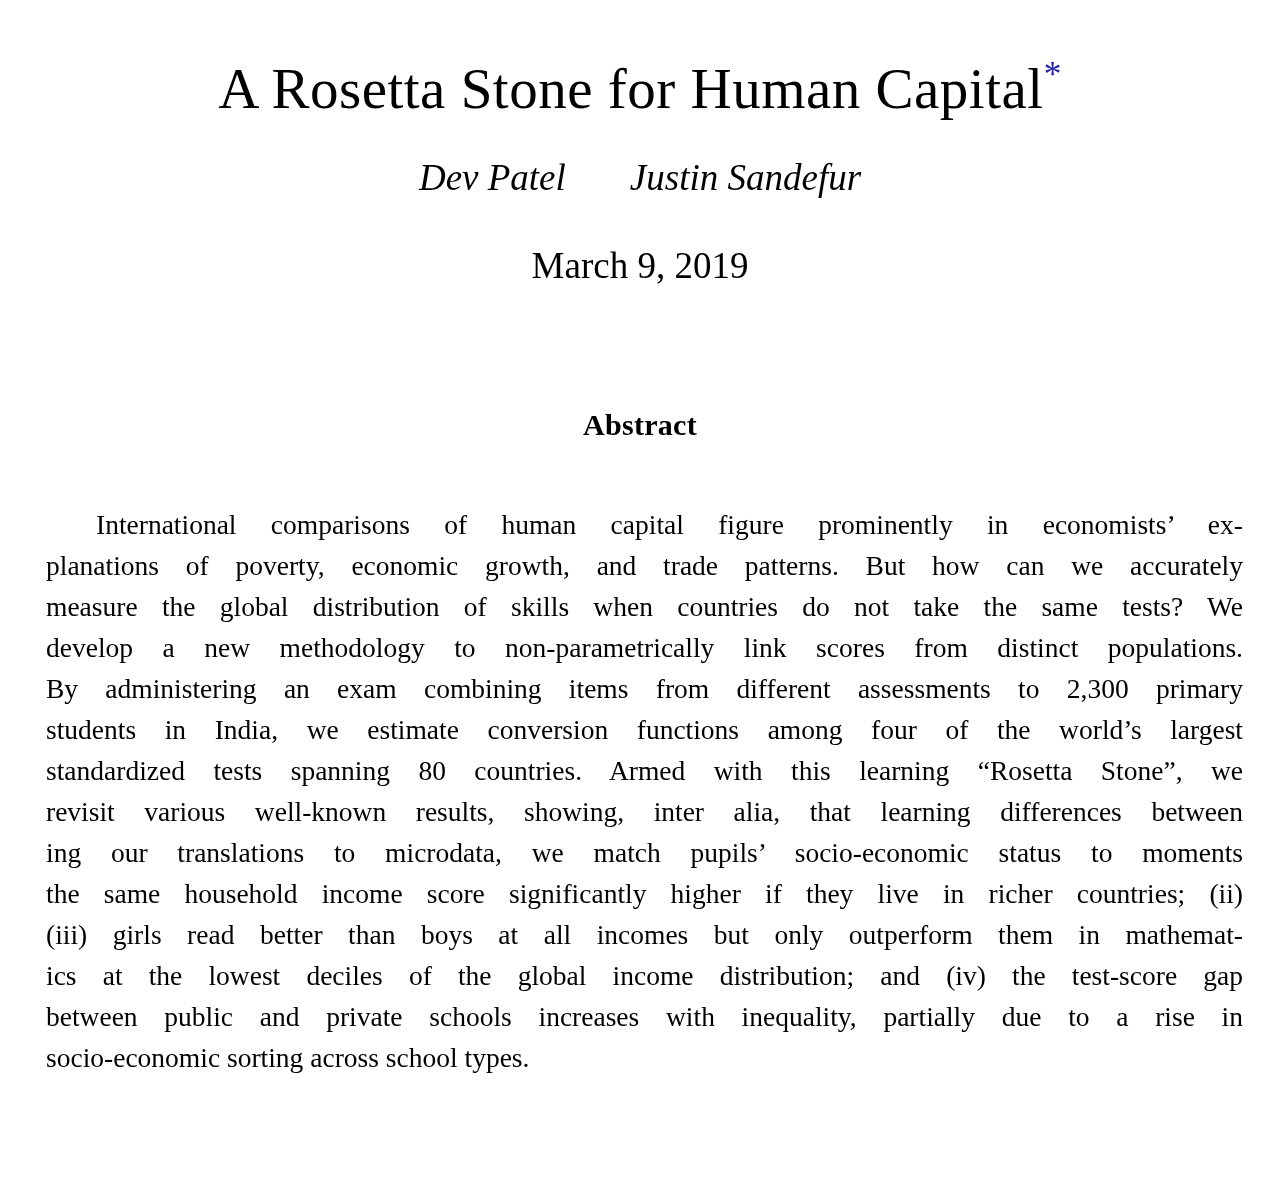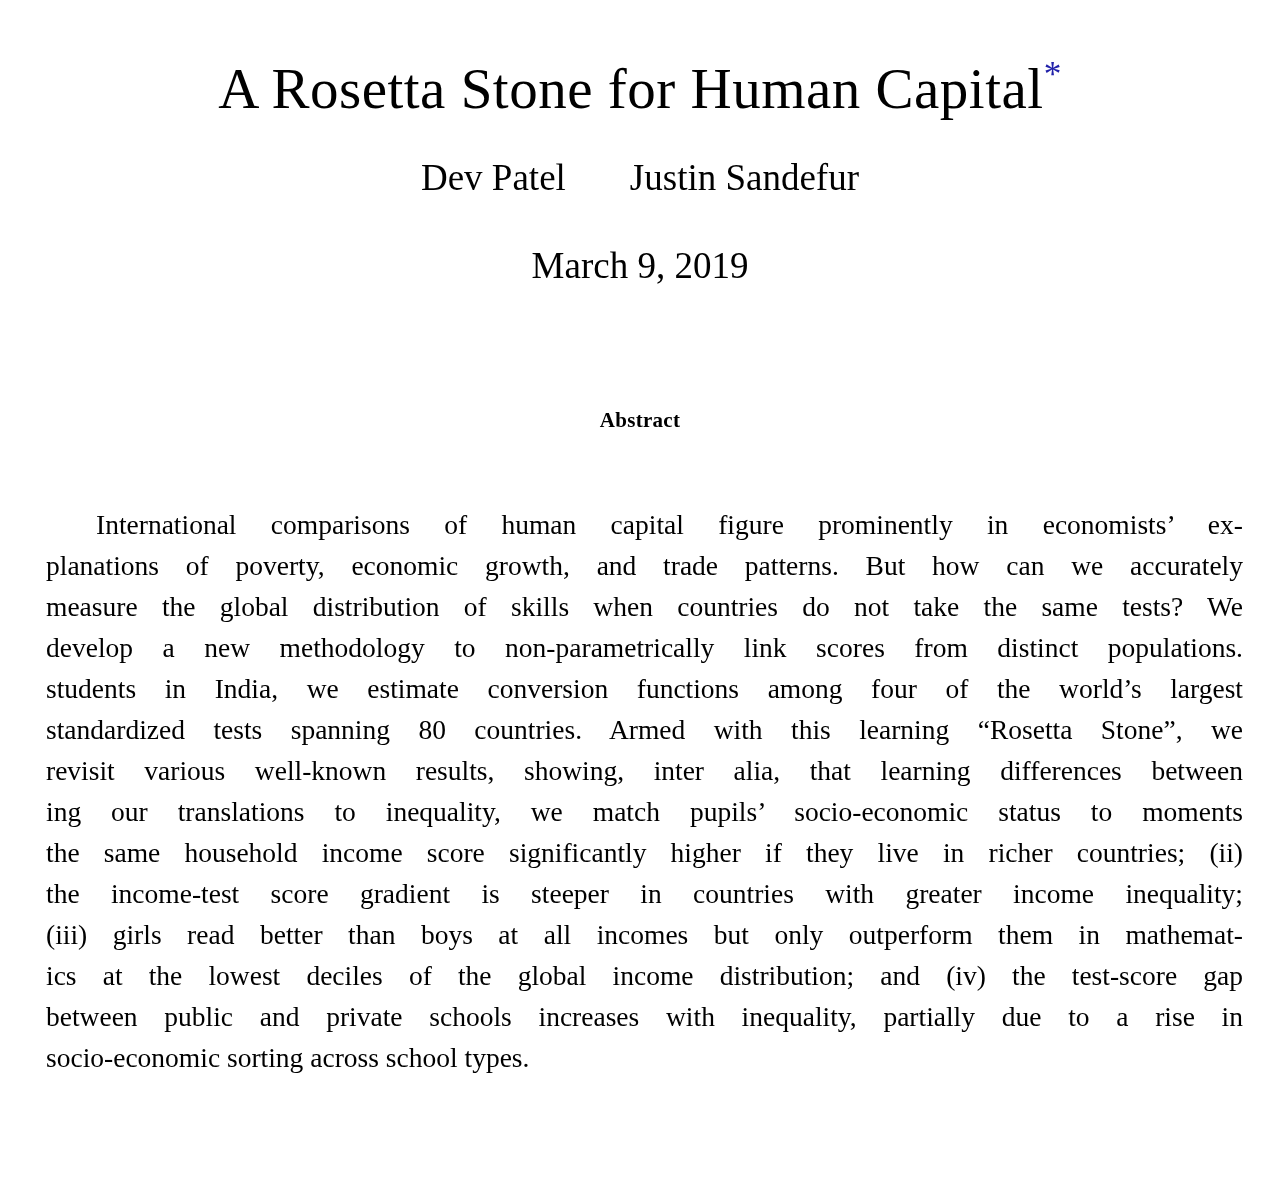--- a/index.html
+++ b/index.html
@@ -31,37 +31,38 @@
   .authors-row {
     position: absolute;
     top: 156px;
     left: 0;
     width: 100%;
     display: flex;
     justify-content: center;
     gap: 64px;
     font-size: 37px;
     white-space: nowrap;
+    font-style: italic;
   }
   .paper-date {
     position: absolute;
     top: 244px;
     left: 0;
     width: 100%;
     text-align: center;
     font-size: 37px;
     white-space: nowrap;
   }
   .abstract-heading {
     position: absolute;
     top: 408px;
     left: 0;
     width: 100%;
     text-align: center;
-    font-size: 21px;
+    font-size: 30px;
     font-weight: 700;
     letter-spacing: 0.3px;
   }
   .abstract-body {
     position: absolute;
     top: 504px;
     left: 46px;
     width: 1197px;
     font-size: 27.5px;
   }
@@ -92,23 +93,23 @@
 
 <div class="paper-date">March 9, 2019</div>
 
 <div class="abstract-heading">Abstract</div>
 
 <div class="abstract-body">
     <div class="abs-line indent"><span>International comparisons of human capital figure prominently in economists’ ex-</span></div>
     <div class="abs-line"><span>planations of poverty, economic growth, and trade patterns.  But how can we accurately</span></div>
     <div class="abs-line"><span>measure the global distribution of skills when countries do not take the same tests?  We</span></div>
     <div class="abs-line"><span>develop a new methodology to non-parametrically link scores from distinct populations.</span></div>
+    <div class="abs-line"><span>By administering an exam combining items from different assessments to 2,300 primary</span></div>
     <div class="abs-line"><span>students in India, we estimate conversion functions among four of the world’s largest</span></div>
     <div class="abs-line"><span>standardized tests spanning 80 countries.  Armed with this learning “Rosetta Stone”, we</span></div>
     <div class="abs-line"><span>revisit various well-known results, showing, </span><span class="seg-italic">inter alia</span><span>, that learning differences between</span></div>
-    <div class="abs-line"><span>ing our translations to inequality, we match pupils’ socio-economic status to moments</span></div>
+    <div class="abs-line"><span>ing our translations to microdata, we match pupils’ socio-economic status to moments</span></div>
     <div class="abs-line"><span>the same household income score significantly higher if they live in richer countries; (ii)</span></div>
-    <div class="abs-line"><span>the income-test score gradient is steeper in countries with greater income inequality;</span></div>
     <div class="abs-line"><span>(iii) girls read better than boys at all incomes but only outperform them in mathemat-</span></div>
     <div class="abs-line"><span>ics at the lowest deciles of the global income distribution; and (iv) the test-score gap</span></div>
     <div class="abs-line"><span>between public and private schools increases with inequality, partially due to a rise in</span></div>
     <div class="abs-line last"><span>socio-economic sorting across school types.</span></div>
   </div>
 
 </body></html>

